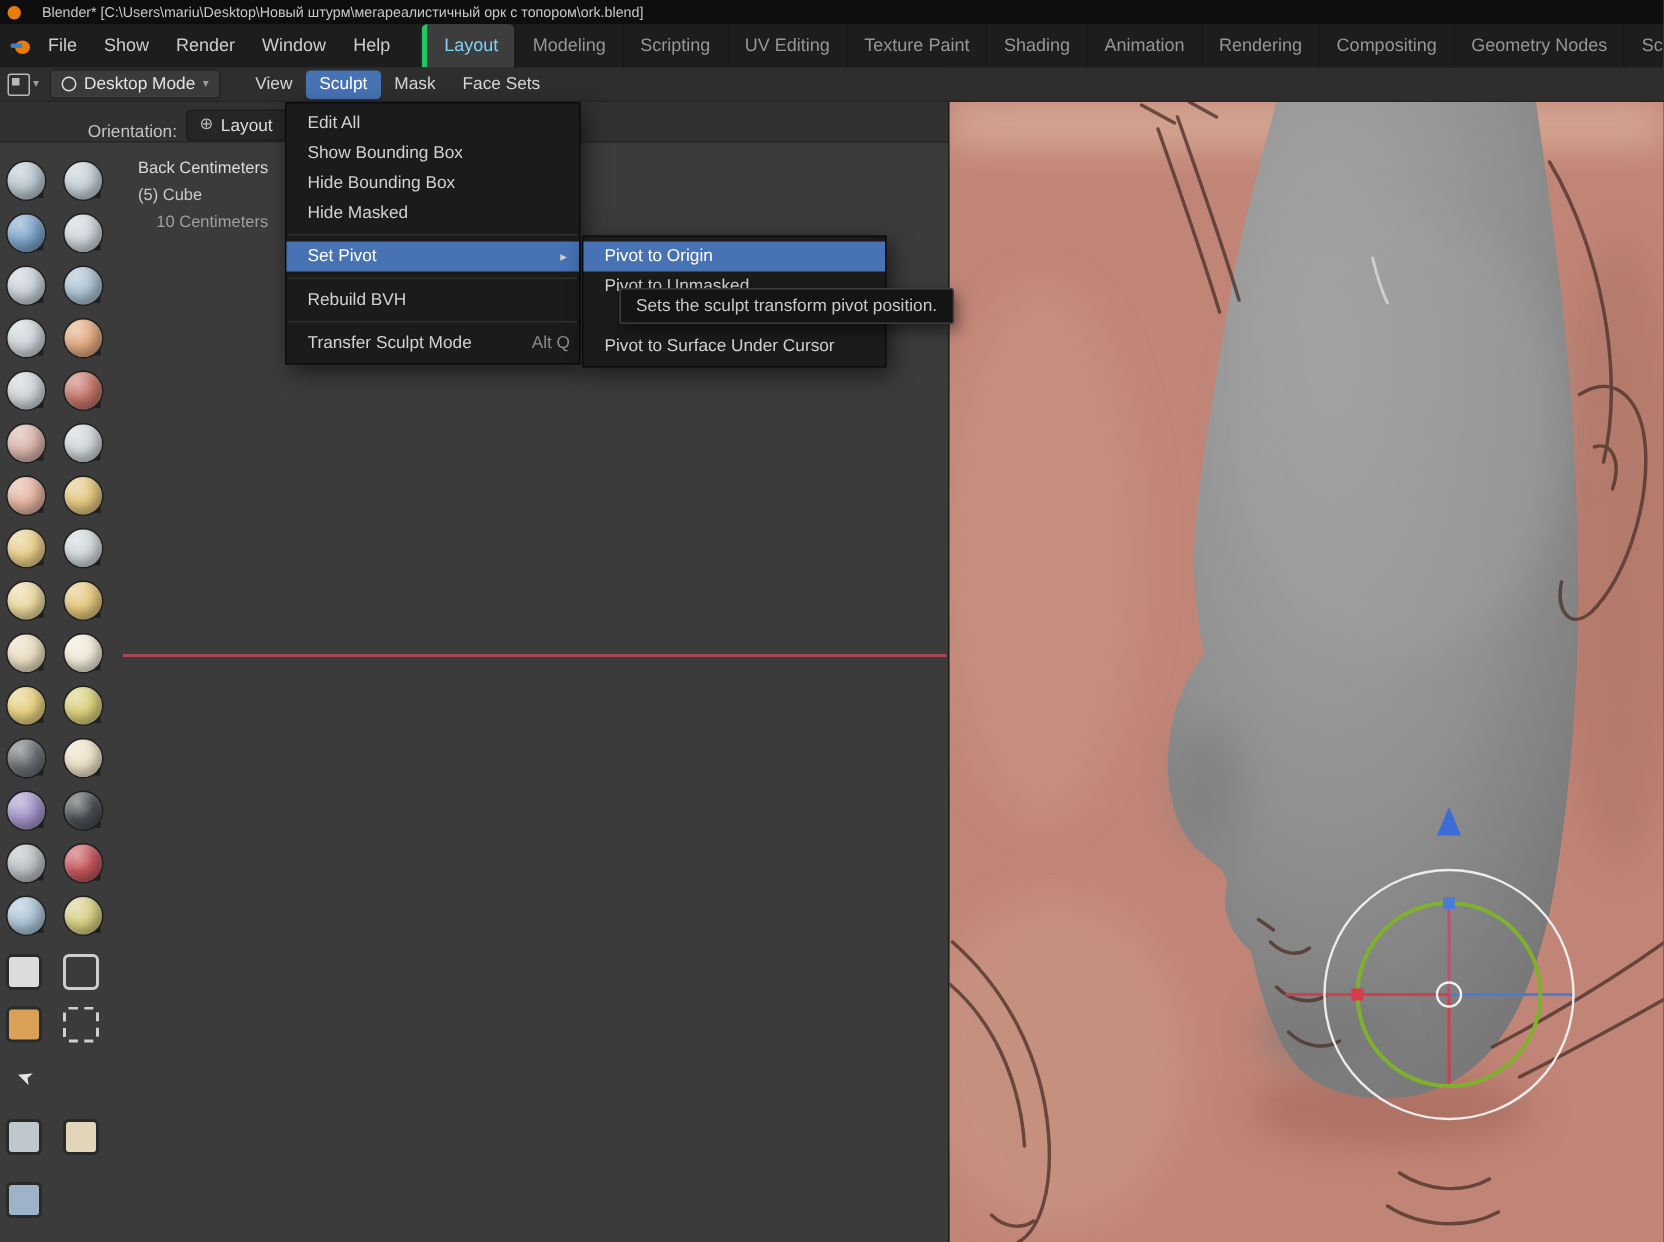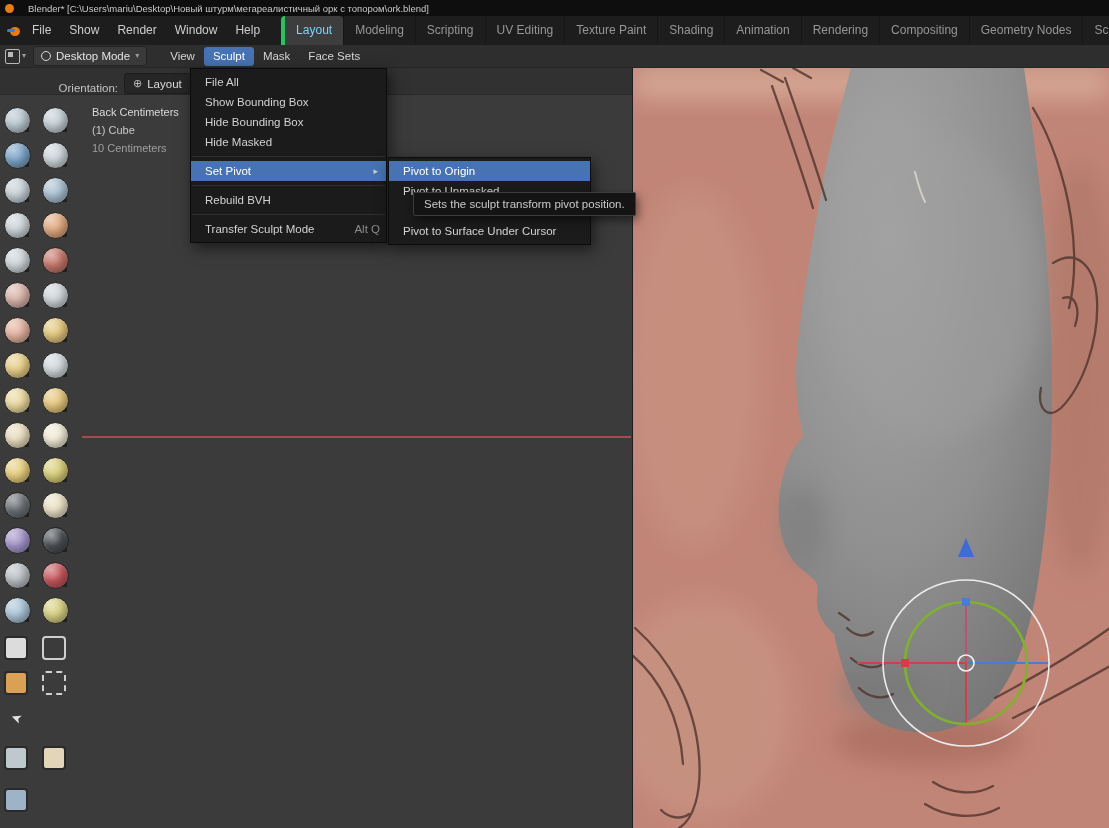--- a/index.html
+++ b/index.html
@@ -37,21 +37,21 @@
   
   .toolsettings{position:absolute;left:0;top:68px;width:632px;height:27px;background:#313131;
                 display:flex;align-items:flex-end;z-index:5;border-bottom:1px solid #282828;box-sizing:border-box;}
   .orient-label{font-size:11.5px;color:#c3c3c3;width:118px;text-align:right;}
   .orient-dd{display:flex;align-items:center;gap:5px;height:19px;margin-left:6px;padding:0 8px;
              background:#262626;border:1px solid #1d1d1d;border-radius:3px;font-size:11.5px;color:#ddd;}
   .orient-icon{font-size:11px;color:#bbb;line-height:1;}
   
   .viewport{position:absolute;left:0;top:95px;width:632px;height:733px;background:#3b3b3b;}
   .vp-overlay{position:absolute;left:92px;top:8px;font-size:11px;line-height:18px;}
-  .vp-l1{color:#dadada;} .vp-l2{color:#c8c8c8;} .vp-l3{color:#9f9f9f;}
+  .vp-l1{color:#dadada;} .vp-l2{color:#c8c8c8;} .vp-l3{color:#9f9f9f;text-align:right;}
   .red-axis{position:absolute;left:82px;top:341px;width:549px;height:2px;background:#b44a58;opacity:.9;}
   
   .left-toolbar{position:absolute;left:0;top:95px;width:76px;height:733px;z-index:6;}
   .brush{position:absolute;width:27px;height:27px;border-radius:50%;border:1px solid #1f1f1f;box-sizing:border-box;
          box-shadow:inset -3px -4px 6px rgba(0,0,0,.32), inset 2px 3px 4px rgba(255,255,255,.28);}
   .brush:after{content:"";position:absolute;right:1px;bottom:1px;border-left:5px solid transparent;border-bottom:5px solid #202020;}
   .shape-tool{position:absolute;width:24px;height:24px;border-radius:4px;box-sizing:border-box;
               display:flex;align-items:center;justify-content:center;}
   .shape-glyph{font-size:13px;color:#e4e4e4;transform:rotate(-160deg);}
   
@@ -131,21 +131,21 @@
   <div class="orient-label">Orientation:</div>
   <div class="orient-dd">
     <span class="orient-icon">⊕</span>
     <span>Layout</span>
   </div>
 </div>
 
 <div class="viewport">
   <div class="vp-overlay">
     <div class="vp-l1">Back Centimeters</div>
-    <div class="vp-l2">(1) Cube</div>
+    <div class="vp-l2">(5) Cube</div>
     <div class="vp-l3">10 Centimeters</div>
   </div>
   <div class="red-axis"></div>
 </div>
 
 <div class="left-toolbar">
     <div class="brush" style="left: 4px; top: 12px; background: radial-gradient(circle at 35% 30%, rgba(255, 255, 255, 0.45) 0%, rgba(255, 255, 255, 0) 45%), rgb(185, 198, 206);"></div>
     <div class="brush" style="left: 42px; top: 12px; background: radial-gradient(circle at 35% 30%, rgba(255, 255, 255, 0.45) 0%, rgba(255, 255, 255, 0) 45%), rgb(196, 206, 212);"></div>
     <div class="brush" style="left: 4px; top: 47px; background: radial-gradient(circle at 35% 30%, rgba(255, 255, 255, 0.45) 0%, rgba(255, 255, 255, 0) 45%), rgb(123, 163, 199);"></div>
     <div class="brush" style="left: 42px; top: 47px; background: radial-gradient(circle at 35% 30%, rgba(255, 255, 255, 0.45) 0%, rgba(255, 255, 255, 0) 45%), rgb(204, 212, 217);"></div>
@@ -245,21 +245,21 @@
       <circle cx="333" cy="595" r="61" stroke="#7fb22c" stroke-width="2.6" fill="none"></circle>
       <rect x="268" y="591" width="8" height="8" fill="#d63c4a"></rect>
       <rect x="329" y="530" width="8" height="8" fill="#4a7bd6"></rect>
       <circle cx="333" cy="595" r="8" stroke="#f2f2f2" stroke-width="1.6" fill="none"></circle>
     </g>
   </svg>
 </div>
 
 <div class="menu-panel menu-main">
     <div class="menu-row">
-      <span>File All</span>
+      <span>Edit All</span>
     </div>
     <div class="menu-row">
       <span>Show Bounding Box</span>
     </div>
     <div class="menu-row">
       <span>Hide Bounding Box</span>
     </div>
     <div class="menu-row">
       <span>Hide Masked</span>
     </div>

